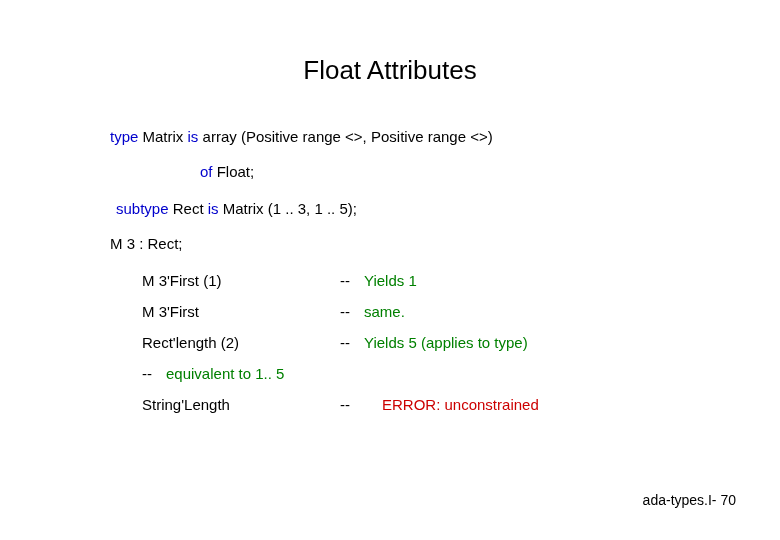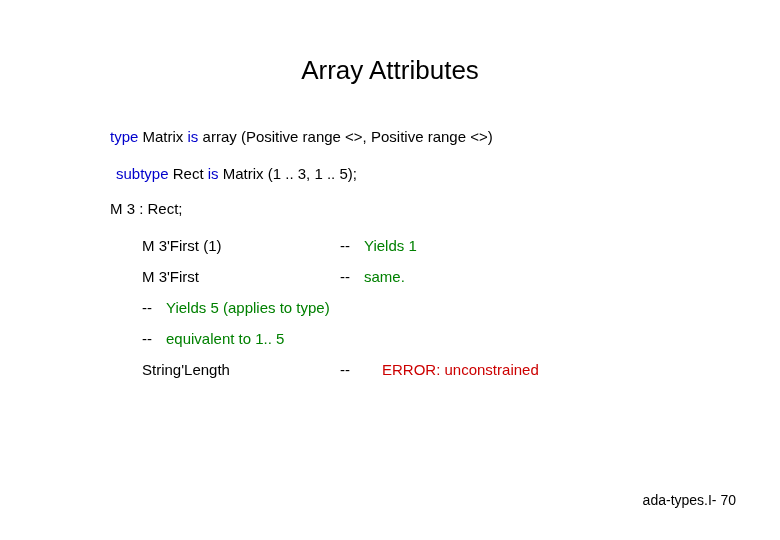--- a/index.html
+++ b/index.html
@@ -55,47 +55,51 @@
     position: absolute;
     bottom: 32px;
     right: 44px;
     font-size: 14px;
     color: #000000;
   }
 </style>
 </head>
 <body>
 
-<div class="title">Array Attributes</div>
+<div class="title">Float Attributes</div>
 
 <div class="content">
 
   <div class="line">
     <span class="kw">type</span><span> Matrix </span><span class="kw">is</span><span> array (Positive range &lt;&gt;, Positive range &lt;&gt;)</span>
   </div>
 
+  <div class="line indent1">
+    <span class="kw">of</span><span> Float;</span>
+  </div>
 
   <div class="line" style="padding-left:6px;margin-top:16px;">
     <span class="kw">subtype</span><span> Rect </span><span class="kw">is</span><span> Matrix (1 .. 3, 1 .. 5);</span>
   </div>
 
   <div class="line">M 3 : Rect;</div>
 
   <div class="table-block">
     <div class="row">
       <div class="col-attr">M 3'First (1)</div>
       <div class="col-dash">--</div>
       <div class="col-comment">Yields 1</div>
     </div>
     <div class="row">
       <div class="col-attr">M 3'First</div>
       <div class="col-dash">--</div>
       <div class="col-comment">same.</div>
     </div>
     <div class="row">
+      <div class="col-attr">Rect'length (2)</div>
       <div class="col-dash">--</div>
       <div class="col-comment">Yields 5 (applies to type)</div>
     </div>
     <div class="row">
       <div class="col-dash">--</div>
       <div class="col-comment">equivalent to 1.. 5</div>
     </div>
     <div class="row">
       <div class="col-attr">String'Length</div>
       <div class="col-dash">--</div>

